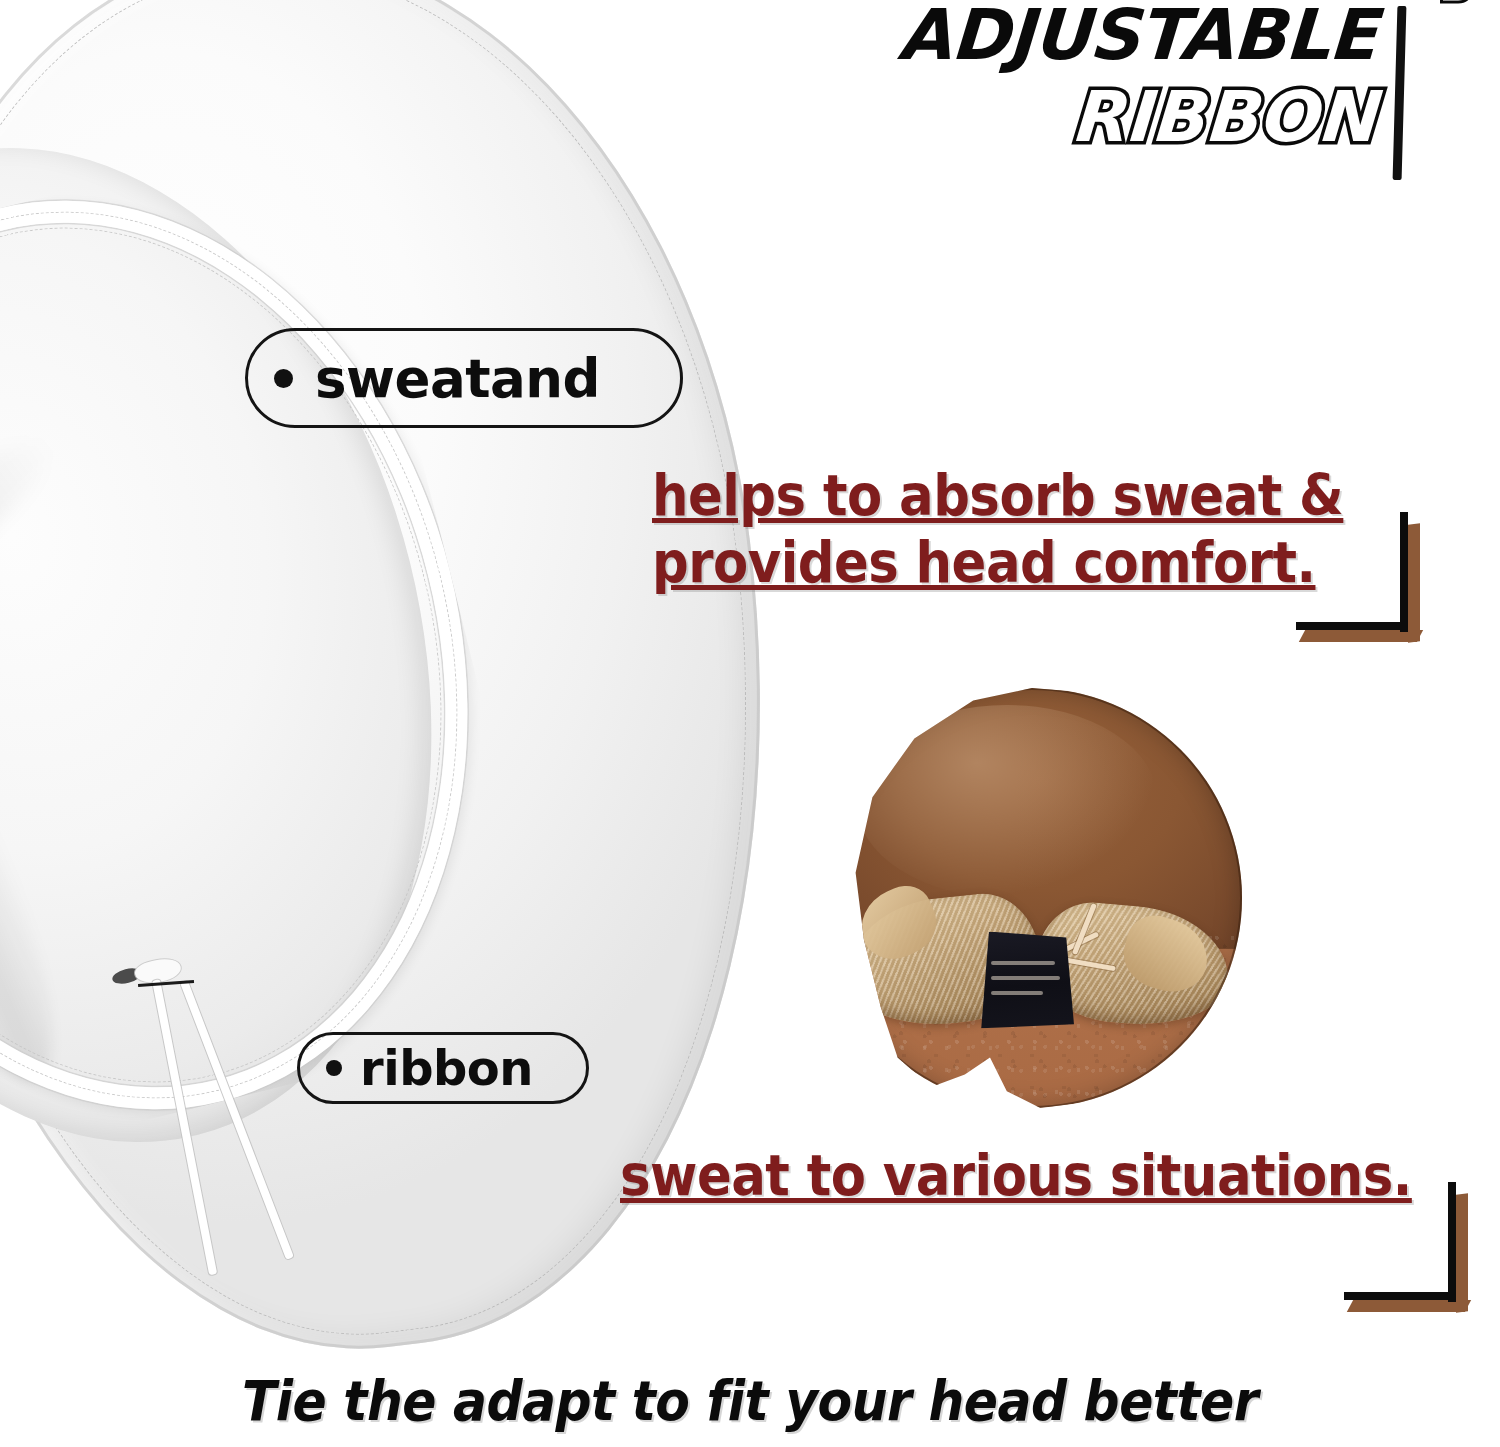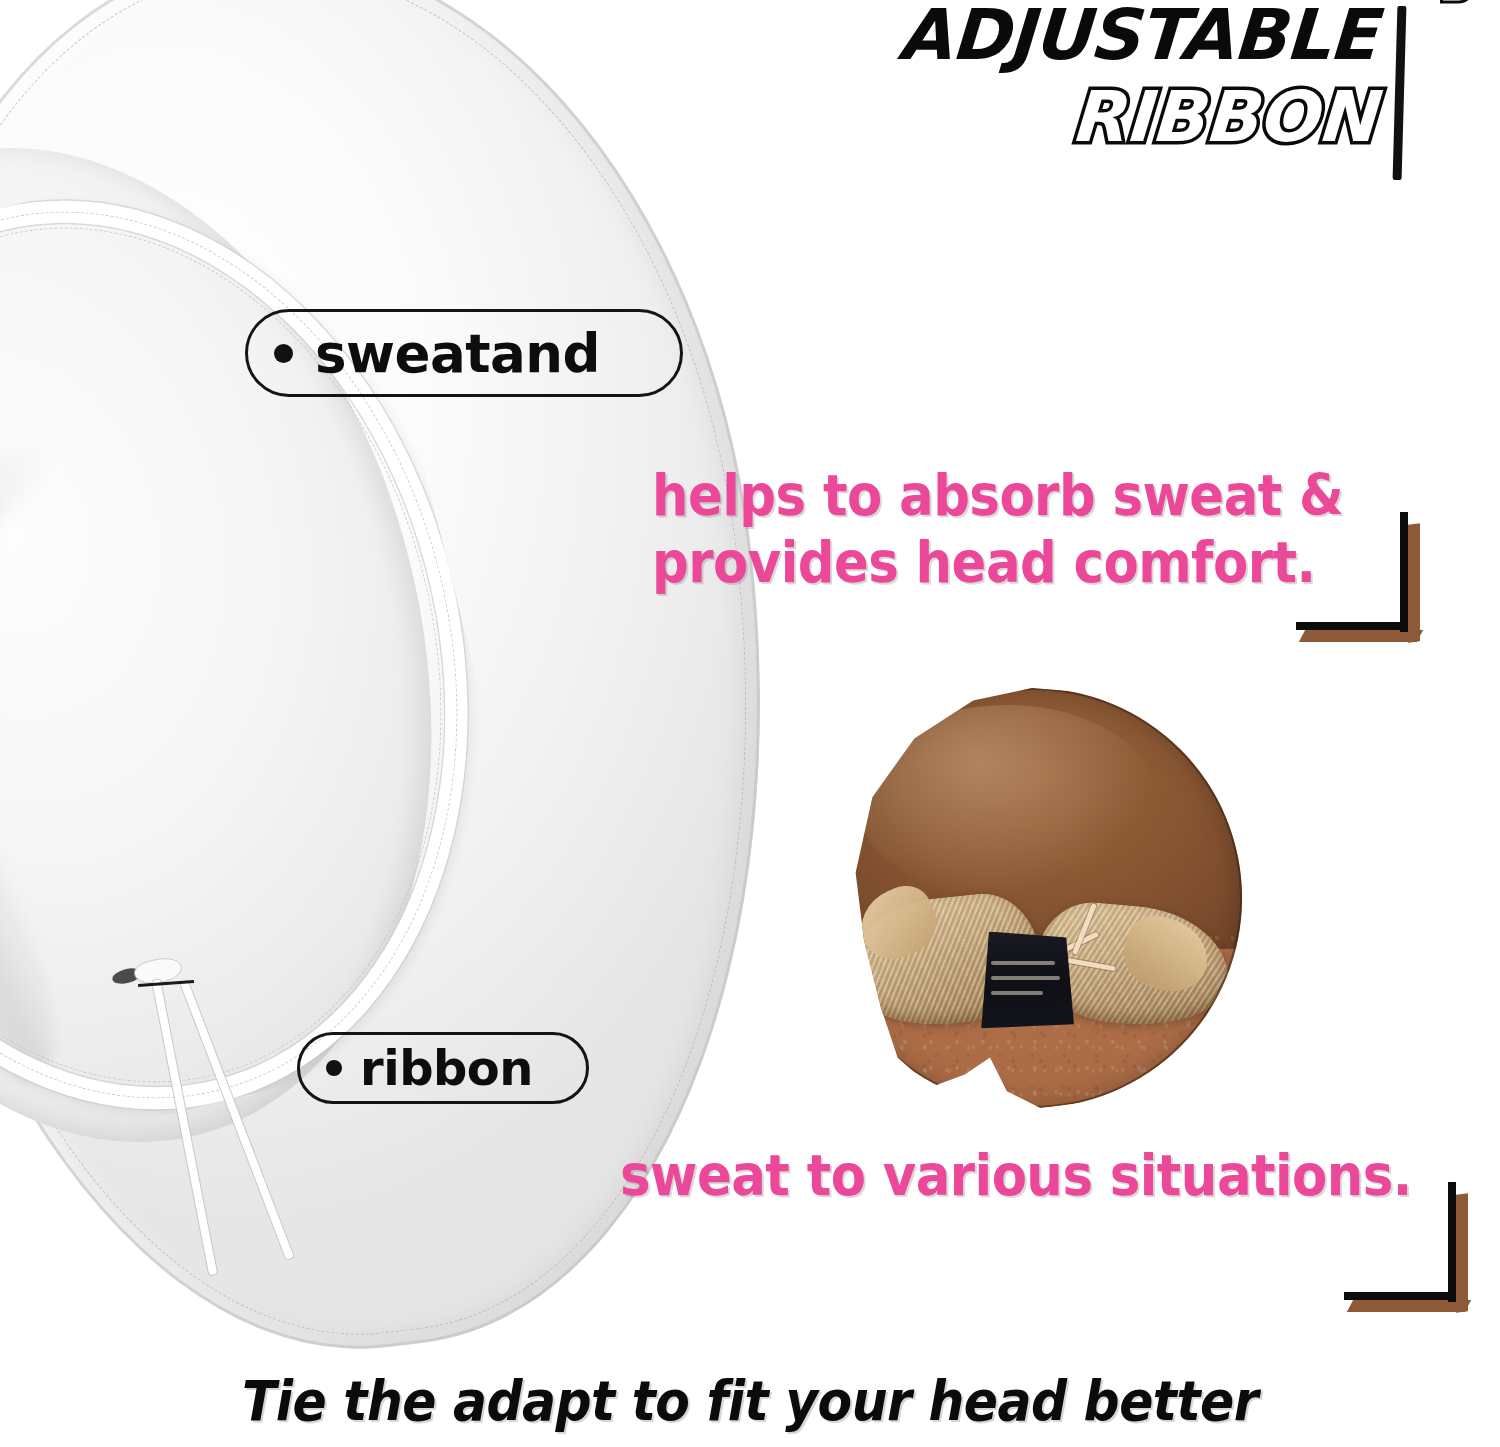--- a/index.html
+++ b/index.html
@@ -125,31 +125,32 @@
   .pill{
     position:absolute;display:flex;align-items:center;gap:18px;
     border:3.5px solid #141414;border-radius:999px;background:transparent;
     padding:0 26px;box-sizing:border-box;
   }
   .pill .dot{width:19px;height:19px;border-radius:50%;background:#111;flex:0 0 auto;}
   .pill .ptext{
     font-family:"DejaVu Sans",sans-serif;
     font-weight:700;font-size:53px;color:#0d0d0d;line-height:1;letter-spacing:-0.5px;white-space:nowrap;
   }
-  .pill-sweatand{left:245px;top:309px;width:438px;height:88px;gap:22px;}
+  .pill-sweatand{left:245px;top:328px;width:438px;height:100px;gap:22px;}
   .pill-ribbon{left:297px;top:1032px;width:292px;height:72px;}
   .pill-ribbon .ptext{font-size:48px;}
   .pill-ribbon .dot{width:16px;height:16px;}
 
   
   .body-text{
     position:absolute;
     font-family:"DejaVu Sans Condensed","DejaVu Sans",sans-serif;
-    font-weight:700;color:#ec4899;line-height:1.18;letter-spacing:-0.5px;
+    font-weight:700;color:#7f1d1d;line-height:1.18;letter-spacing:-0.5px;
     text-shadow:2px 2px 0 rgba(120,120,120,.28);
+    text-decoration:underline;
   }
   .txt-sweat{left:652px;top:462px;width:760px;font-size:57px;}
   .txt-fit{left:620px;top:1142px;width:860px;font-size:57px;}
   .body-text .ln{display:block;white-space:nowrap;}
 
   
   .bracket{position:absolute;width:120px;height:130px;}
   .bracket .shadow-v{position:absolute;right:0px;top:12px;width:12px;height:118px;background:#8d5a38;transform:skewY(-6deg);}
   .bracket .shadow-h{position:absolute;right:0px;bottom:0px;width:118px;height:12px;background:#8d5a38;transform:skewX(-28deg);}
   .bracket .bar-v{position:absolute;right:12px;top:0px;width:8px;height:120px;background:#0c0c0c;}

